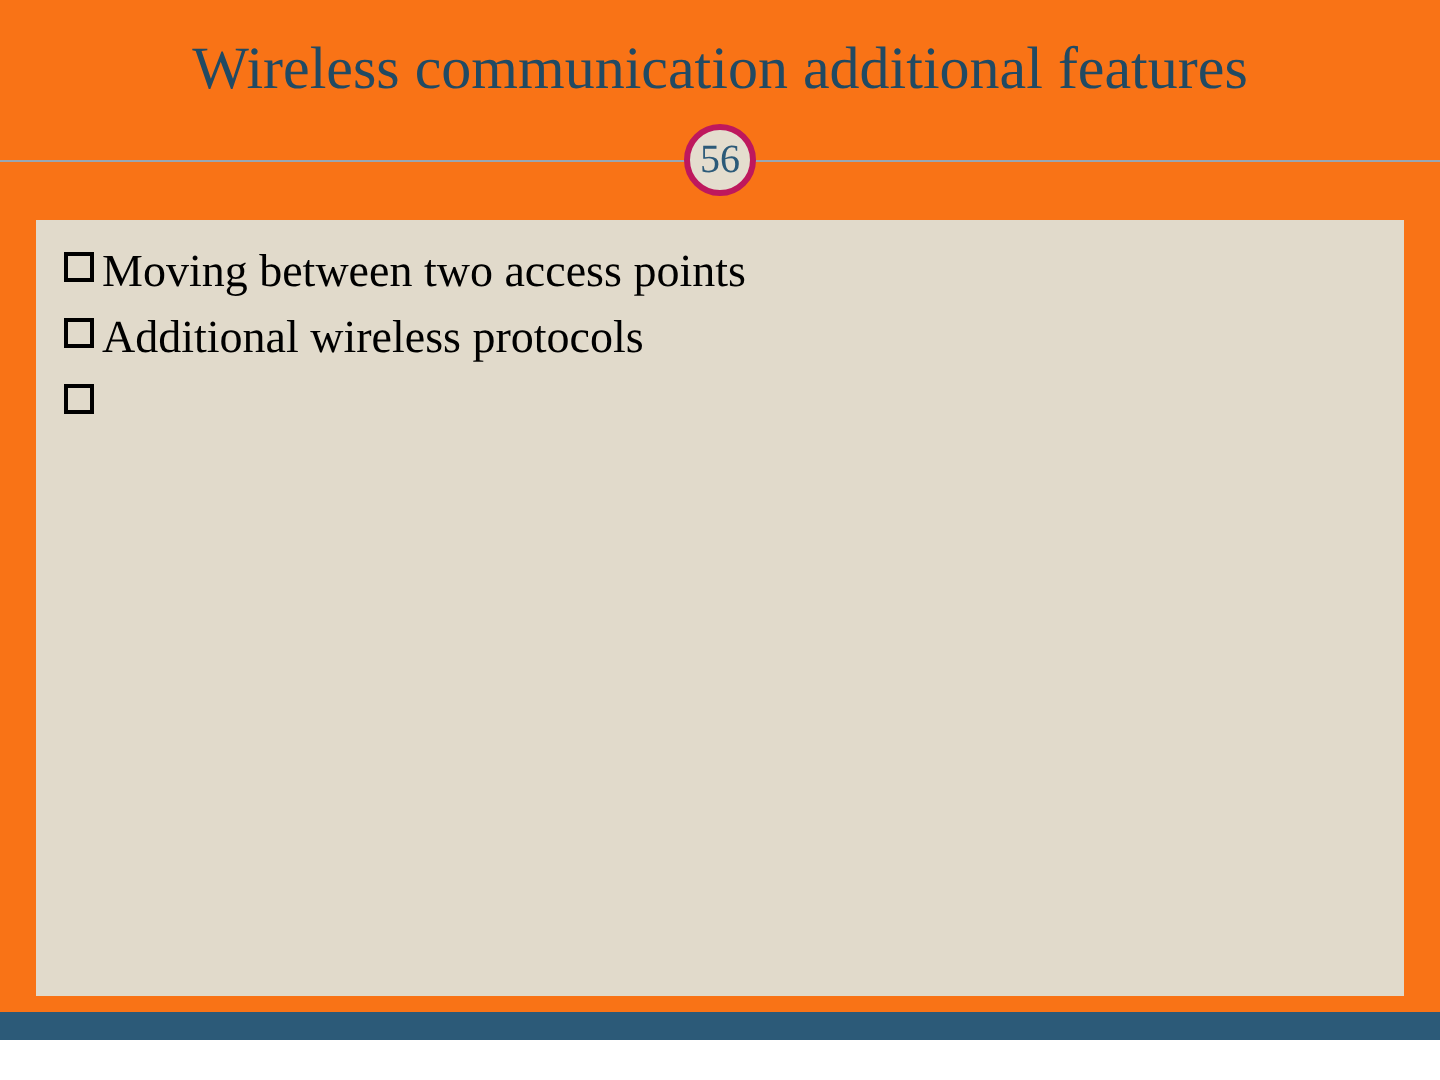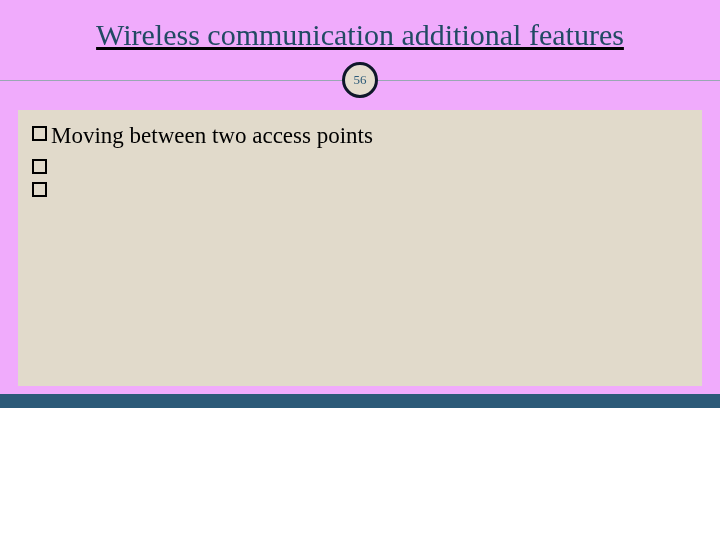--- a/index.html
+++ b/index.html
@@ -5,24 +5,23 @@
   * { margin: 0; padding: 0; box-sizing: border-box; }
   html, body { width: 720px; height: 540px; overflow: hidden; }
   body {
     font-family: Georgia, 'Times New Roman', serif;
     background: #ffffff;
     position: relative;
   }
 
   .slide {
     width: 720px;
-    height: 408px;
+    height: 520px;
     position: relative;
-    background: #f0abfc;
-    text-decoration: underline;
+    background: #f97316;
   }
 
   .title {
     font-size: 30px;
     font-weight: 400;
     color: #214a63;
     text-align: center;
     padding: 18px 20px 10px 20px;
     letter-spacing: 0px;
   }
@@ -40,24 +39,24 @@
     background: #99a7b3;
   }
   .badge {
     position: absolute;
     left: 50%;
     top: 0;
     transform: translateX(-50%);
     width: 36px;
     height: 36px;
     border-radius: 50%;
-    border: 3px solid #0f172a;
+    border: 3px solid #be185d;
     background: #e4ddce;
     color: #2c5a78;
-    font-size: 13px;
+    font-size: 20px;
     line-height: 30px;
     text-align: center;
     font-family: Georgia, serif;
   }
 
   .body-area {
     position: absolute;
     left: 18px;
     right: 18px;
     top: 110px;
@@ -108,20 +107,21 @@
   </div>
 
   <div class="body-area">
     <div class="bullets">
       <div class="bullet-item">
         <span class="bullet-box"></span>
         <span>Moving between two access points</span>
       </div>
       <div class="bullet-item">
         <span class="bullet-box"></span>
+        <span>Additional wireless protocols</span>
       </div>
       <div class="bullet-item">
         <span class="bullet-box"></span>
       </div>
     </div>
   </div>
 
   <div class="footer-bar"></div>
 </div>
 

